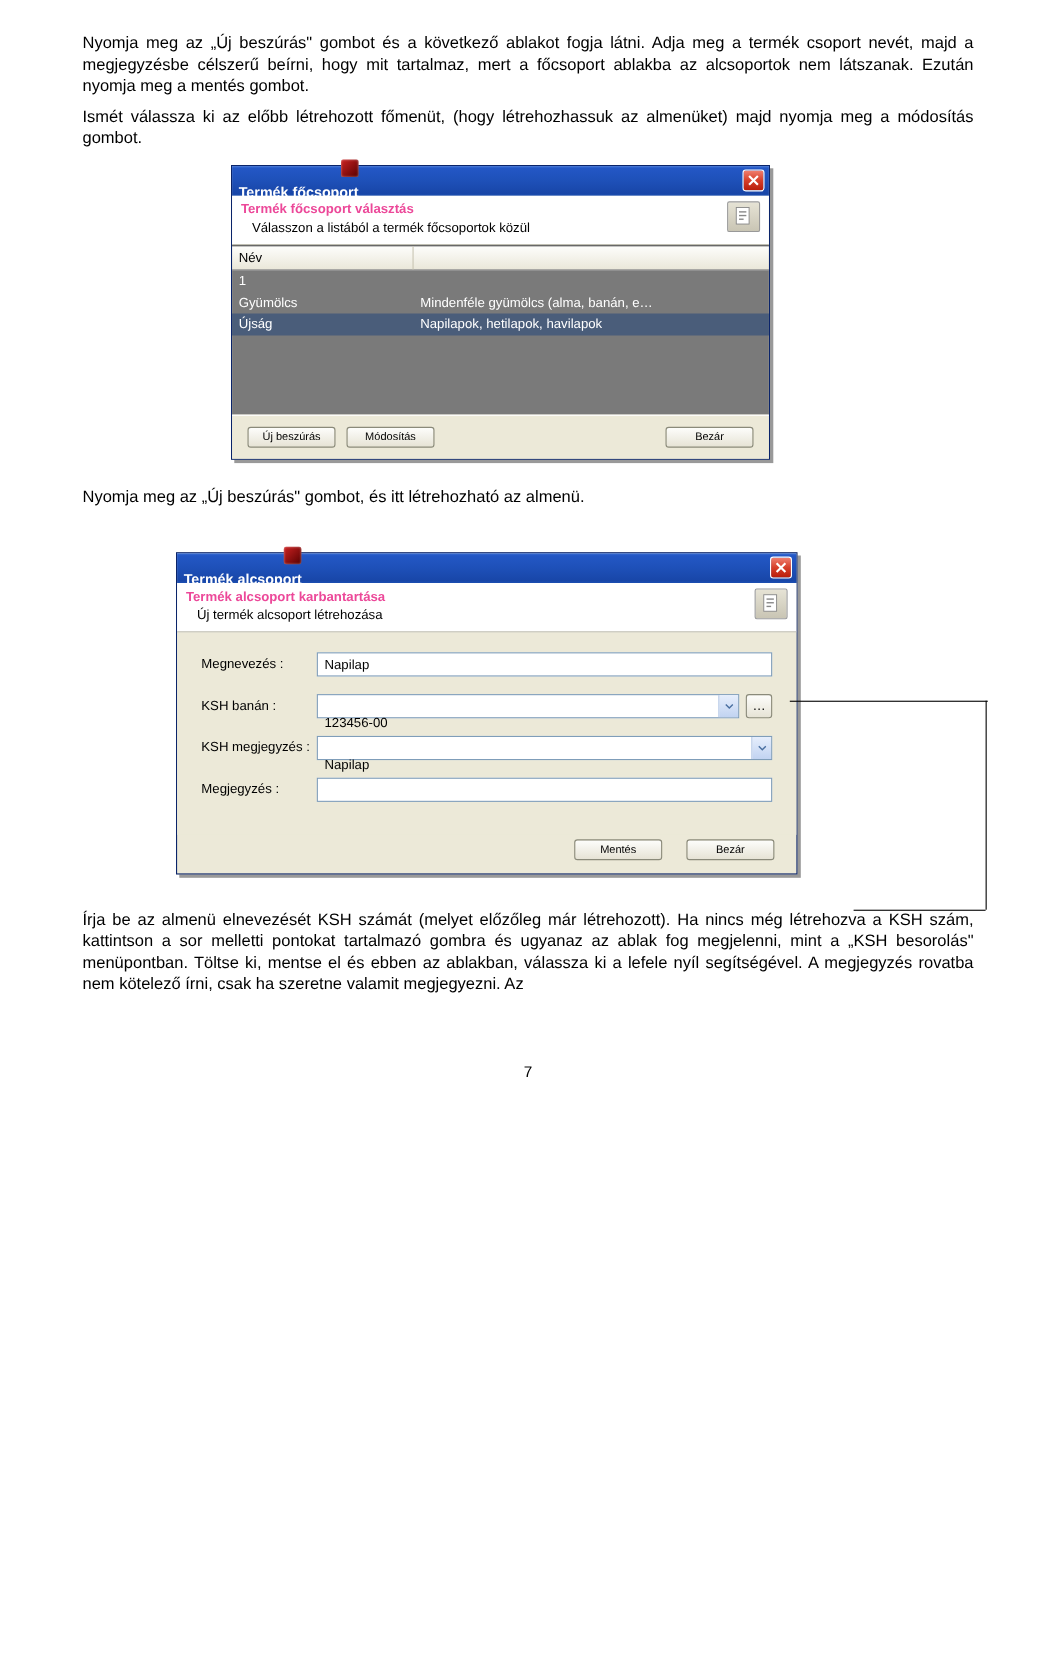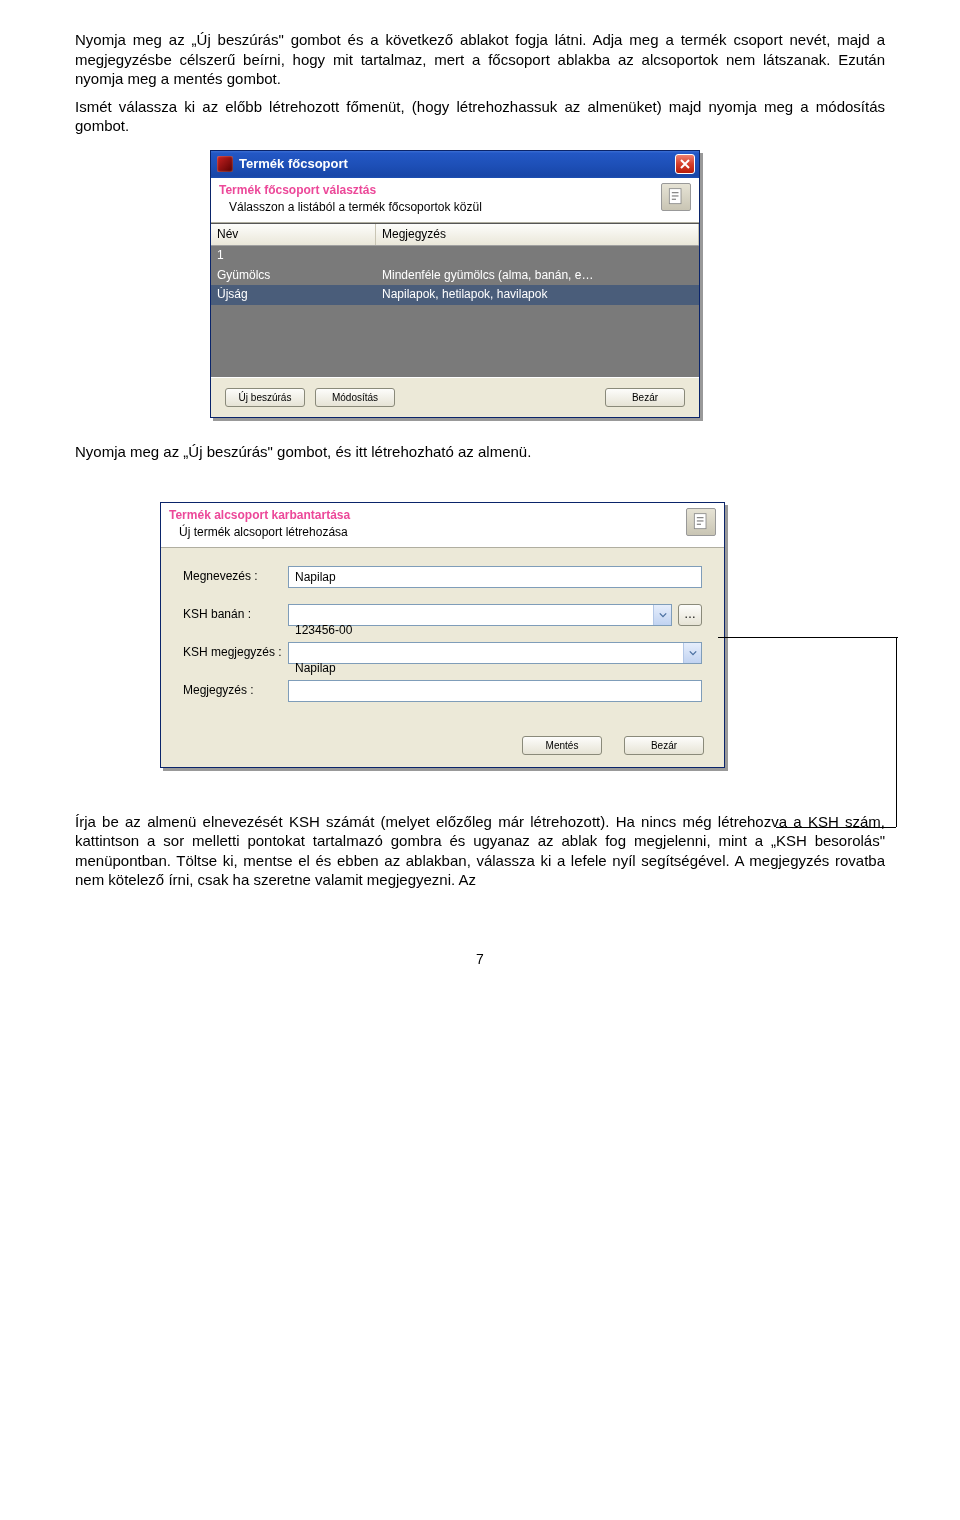--- a/index.html
+++ b/index.html
@@ -7,21 +7,21 @@
     font-family: Arial, Helvetica, sans-serif;
     font-size: 15px;
     color: #000;
     background: #fff;
     width: 960px;
     padding: 30px 75px 20px 75px;
     line-height: 1.3;
   }
   .para { text-align: justify; margin-bottom: 8px; }
   .para2 { text-align: justify; margin: 24px 0 40px 0; }
-  .para3 { text-align: justify; margin-top: 44px; }
+  .para3 { text-align: justify; margin-top: 32px; }
   .page-num { text-align: center; margin-top: 60px; font-size: 14px; }
 
   
   .window-wrap {
     margin: 14px 0 14px 135px;
   }
   .window {
     position: relative;
     width: 490px;
     border: 1px solid #0a246a;
@@ -40,20 +40,21 @@
     padding: 0 4px 0 6px;
     background: linear-gradient(to bottom, #3a6ed5 0%, #2357c5 8%, #1e50b8 50%, #1846a8 92%, #1c4fb2 100%);
     color: #fff;
     font-weight: bold;
     font-size: 13px;
   }
   .titlebar .left {
     display: flex;
     align-items: flex-end;
     gap: 6px;
+    flex-direction: column;
   }
   .app-icon {
     width: 16px; height: 16px;
     background: linear-gradient(135deg, #cc2222, #550000);
     border-radius: 2px;
     box-shadow: inset 0 0 2px rgba(255,255,255,0.6);
   }
   .close-btn {
     width: 20px; height: 20px;
     background: linear-gradient(to bottom, #f08070, #d63f2a 50%, #b81c0a);
@@ -223,21 +224,20 @@
             <rect x="4" y="2" width="14" height="18" fill="#fff" stroke="#888"></rect>
             <rect x="7" y="6" width="8" height="1.5" fill="#888"></rect>
             <rect x="7" y="10" width="8" height="1.5" fill="#888"></rect>
             <rect x="7" y="14" width="5" height="1.5" fill="#888"></rect>
           </svg>
       </div>
     </div>
     <div class="listbox">
       <div class="list-head">
         <div class="col col-name">Név</div>
-        <div class="col col-note">Megjegyzés</div>
       </div>
       <div class="list-body">
         <div class="list-row">
           <div class="cell cell-name">1</div>
           <div class="cell cell-note"></div>
         </div>
         <div class="list-row">
           <div class="cell cell-name">Gyümölcs</div>
           <div class="cell cell-note">Mindenféle gyümölcs (alma, banán, e…</div>
         </div>
@@ -253,20 +253,31 @@
       <div class="spacer"></div>
       <div class="xp-btn">Bezár</div>
     </div>
   </div>
 </div>
 
 <p class="para2">Nyomja meg az „Új beszúrás" gombot, és itt létrehozható az almenü.</p>
 
 <div class="window-wrap win2-wrap callout">
   <div class="window win2">
+    <div class="titlebar">
+      <div class="left">
+        <div class="app-icon"></div>
+        <span>Termék alcsoport</span>
+      </div>
+      <div class="close-btn">
+        <svg viewBox="0 0 10 10">
+            <path d="M1 1 L9 9 M9 1 L1 9" stroke="#fff" stroke-width="2"></path>
+          </svg>
+      </div>
+    </div>
     <div class="subheader">
       <div class="sh-text">
         <div class="sh-title">Termék alcsoport karbantartása</div>
         <div class="sh-desc">Új termék alcsoport létrehozása</div>
       </div>
       <div class="sh-icon">
         <svg viewBox="0 0 24 24">
             <rect x="4" y="2" width="14" height="18" fill="#fff" stroke="#888"></rect>
             <rect x="7" y="6" width="8" height="1.5" fill="#888"></rect>
             <rect x="7" y="10" width="8" height="1.5" fill="#888"></rect>

